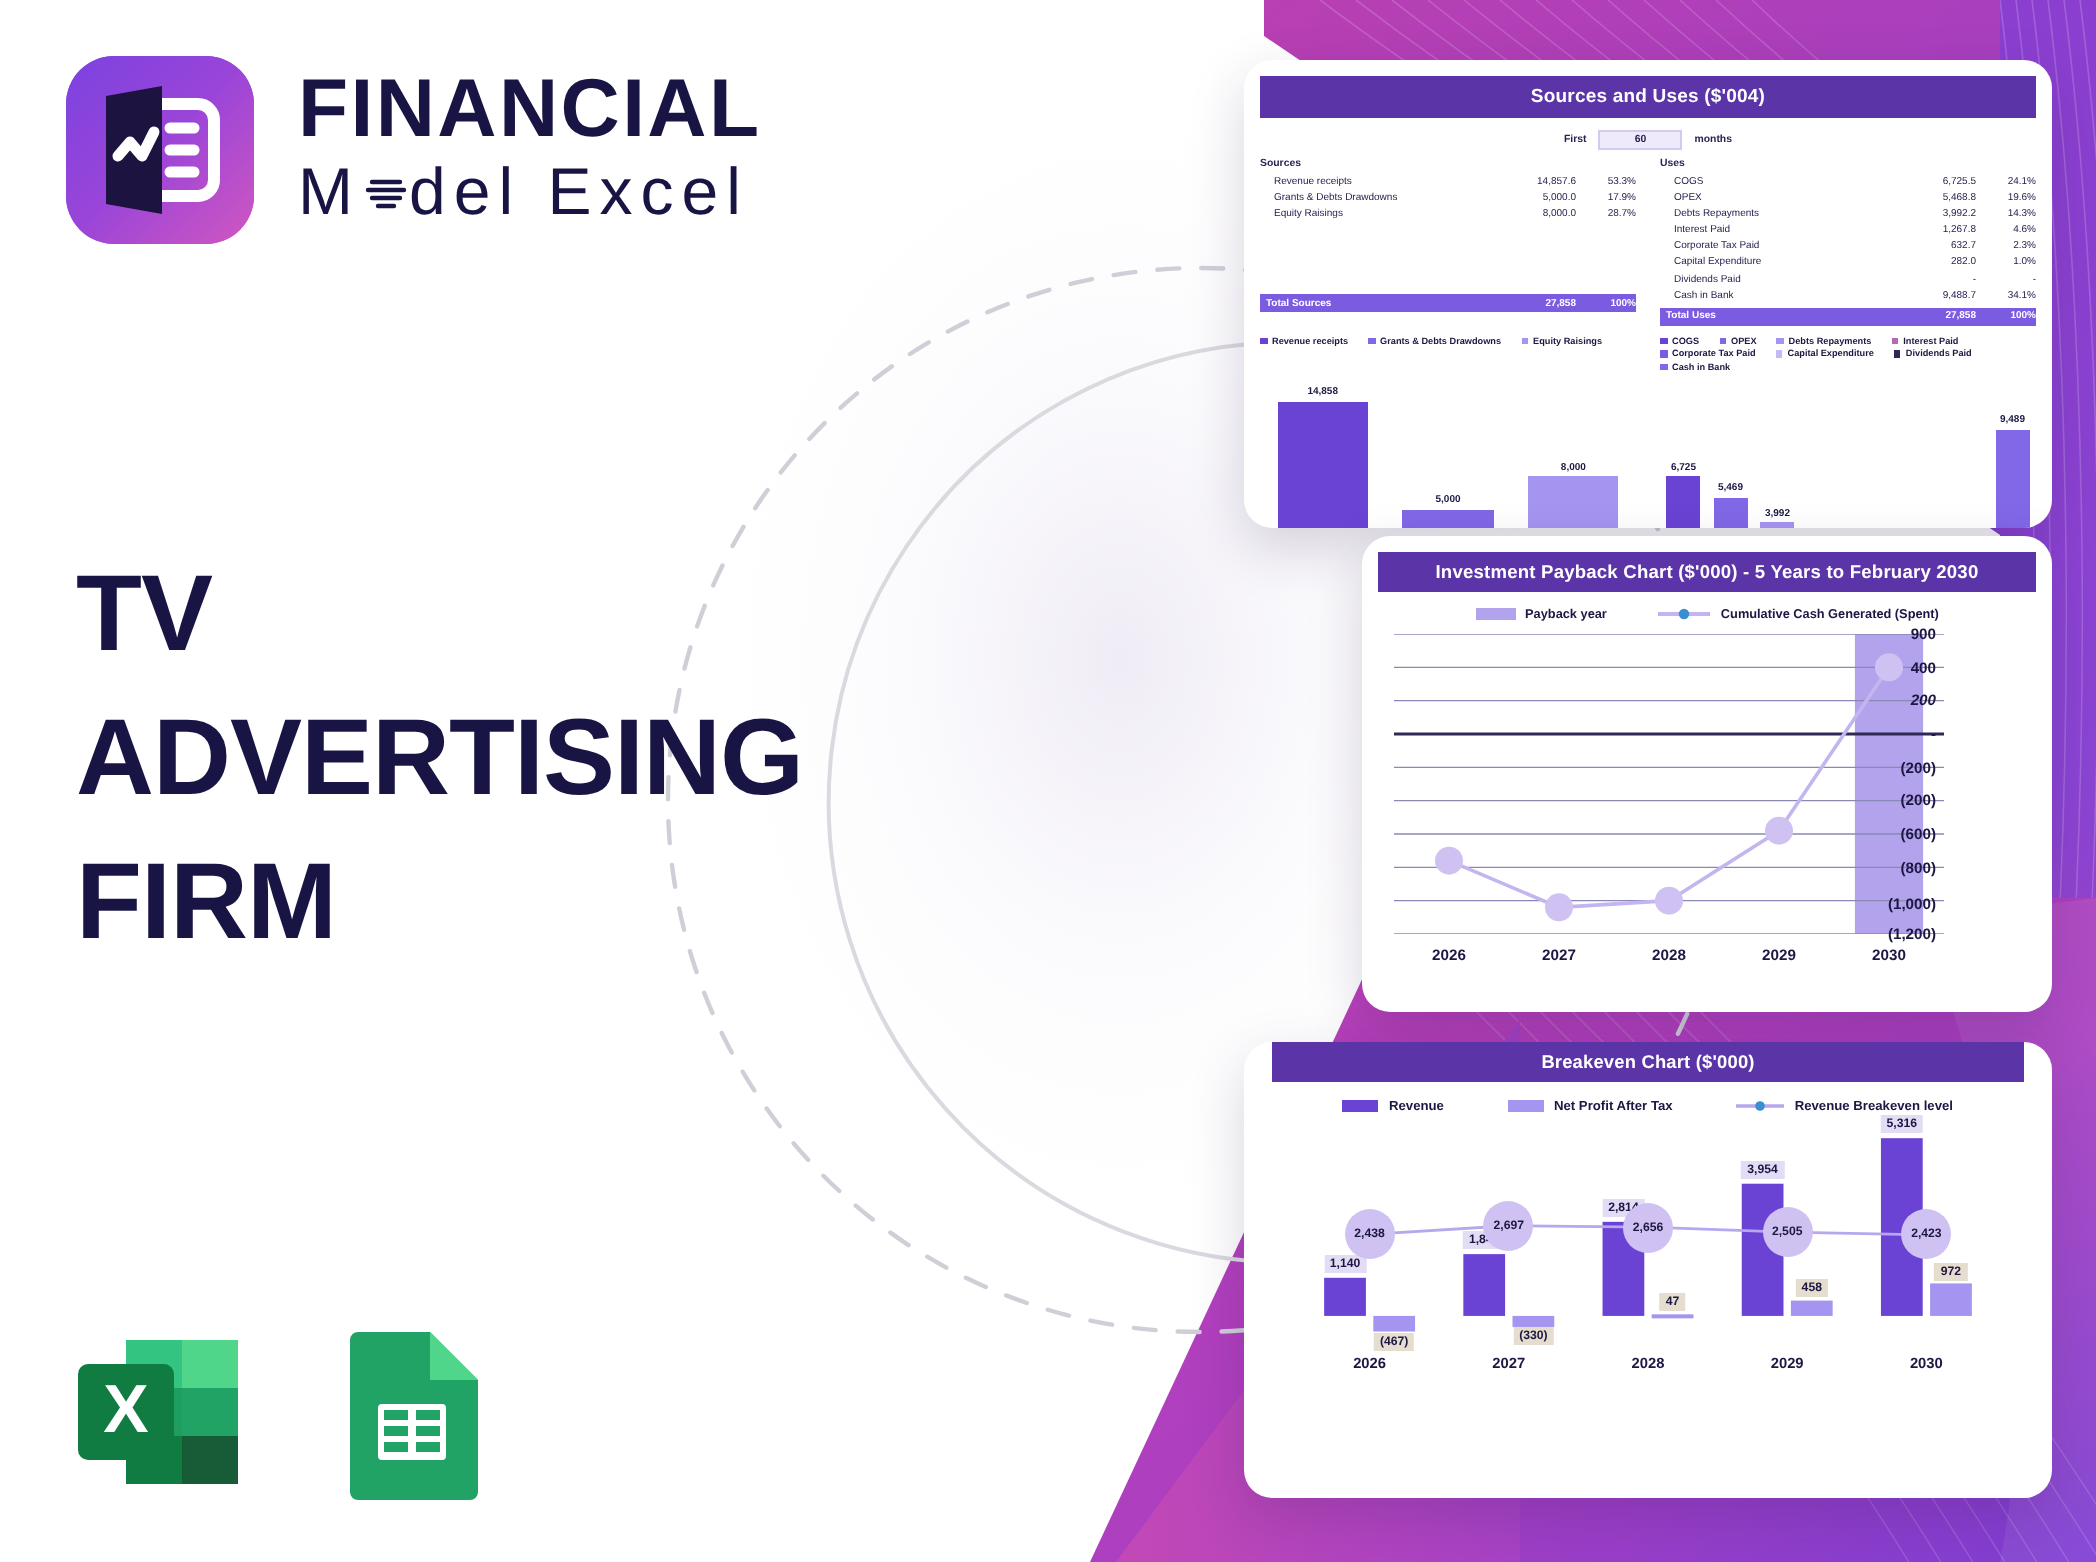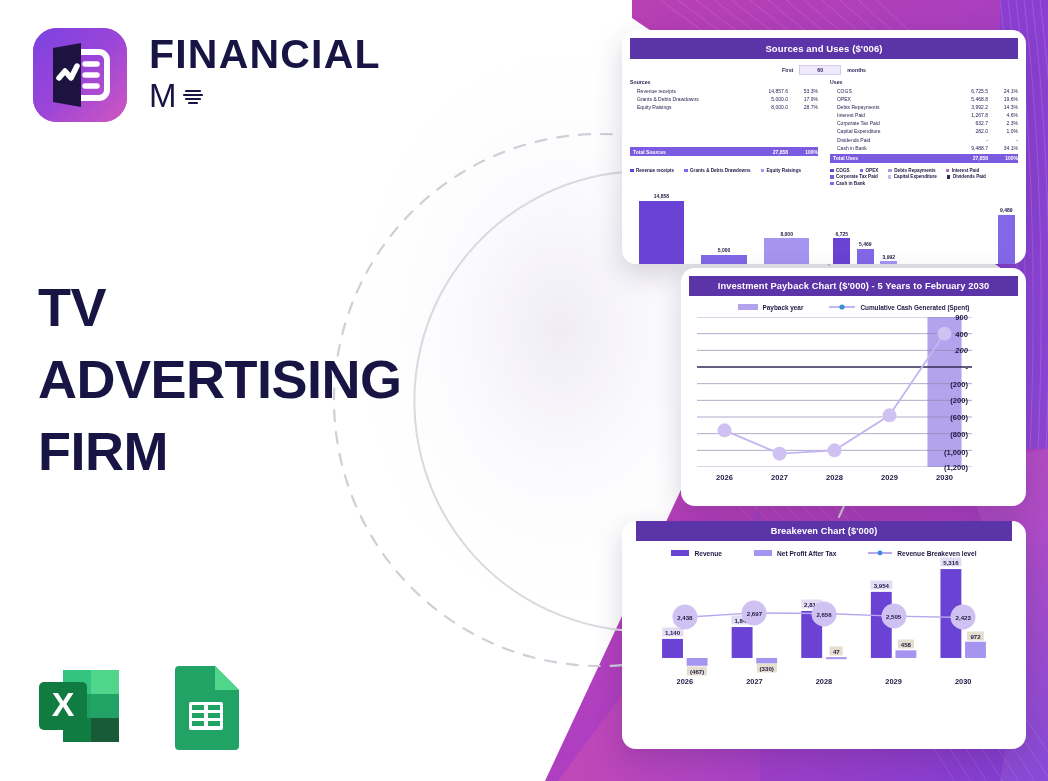--- a/index.html
+++ b/index.html
@@ -214,20 +214,21 @@
       <div class="logo-l2">
         <span>M</span>
         <svg width="22" height="24" viewBox="0 0 22 24" style="margin:0 1px 0 1px;">
           <g stroke="#181545" stroke-width="2.2" stroke-linecap="round">
             <line x1="4" y1="7" x2="18" y2="7"></line>
             <line x1="2" y1="11" x2="20" y2="11"></line>
             <line x1="4" y1="15" x2="18" y2="15"></line>
             <line x1="7" y1="19" x2="15" y2="19"></line>
           </g>
         </svg>
+        <span>del Excel</span>
       </div>
     </div>
   </div>
 
   <div class="headline">TV ADVERTISING FIRM</div>
 
   <div class="app-icons">
     <div>
       <svg width="92" height="92" viewBox="0 0 92 92">
         <rect x="30" y="10" width="56" height="72" rx="3" fill="#21a366"></rect>
@@ -253,21 +254,21 @@
           <rect x="43" y="53" width="12" height="5"></rect>
           <rect x="27" y="61" width="12" height="5"></rect>
           <rect x="43" y="61" width="12" height="5"></rect>
         </g>
       </svg>
     </div>
   </div>
 
   <div class="card" id="card-sources">
     <div class="c1-pad">
-      <div class="bar-title">Sources and Uses ($'006)</div>
+      <div class="bar-title">Sources and Uses ($'004)</div>
 
       <div class="first-row">
         <span>First</span>
         <span class="first-input">60</span>
         <span>months</span>
       </div>
 
       <div class="su-cols">
         <div class="su-col">
           <div class="su-head">Sources</div>

